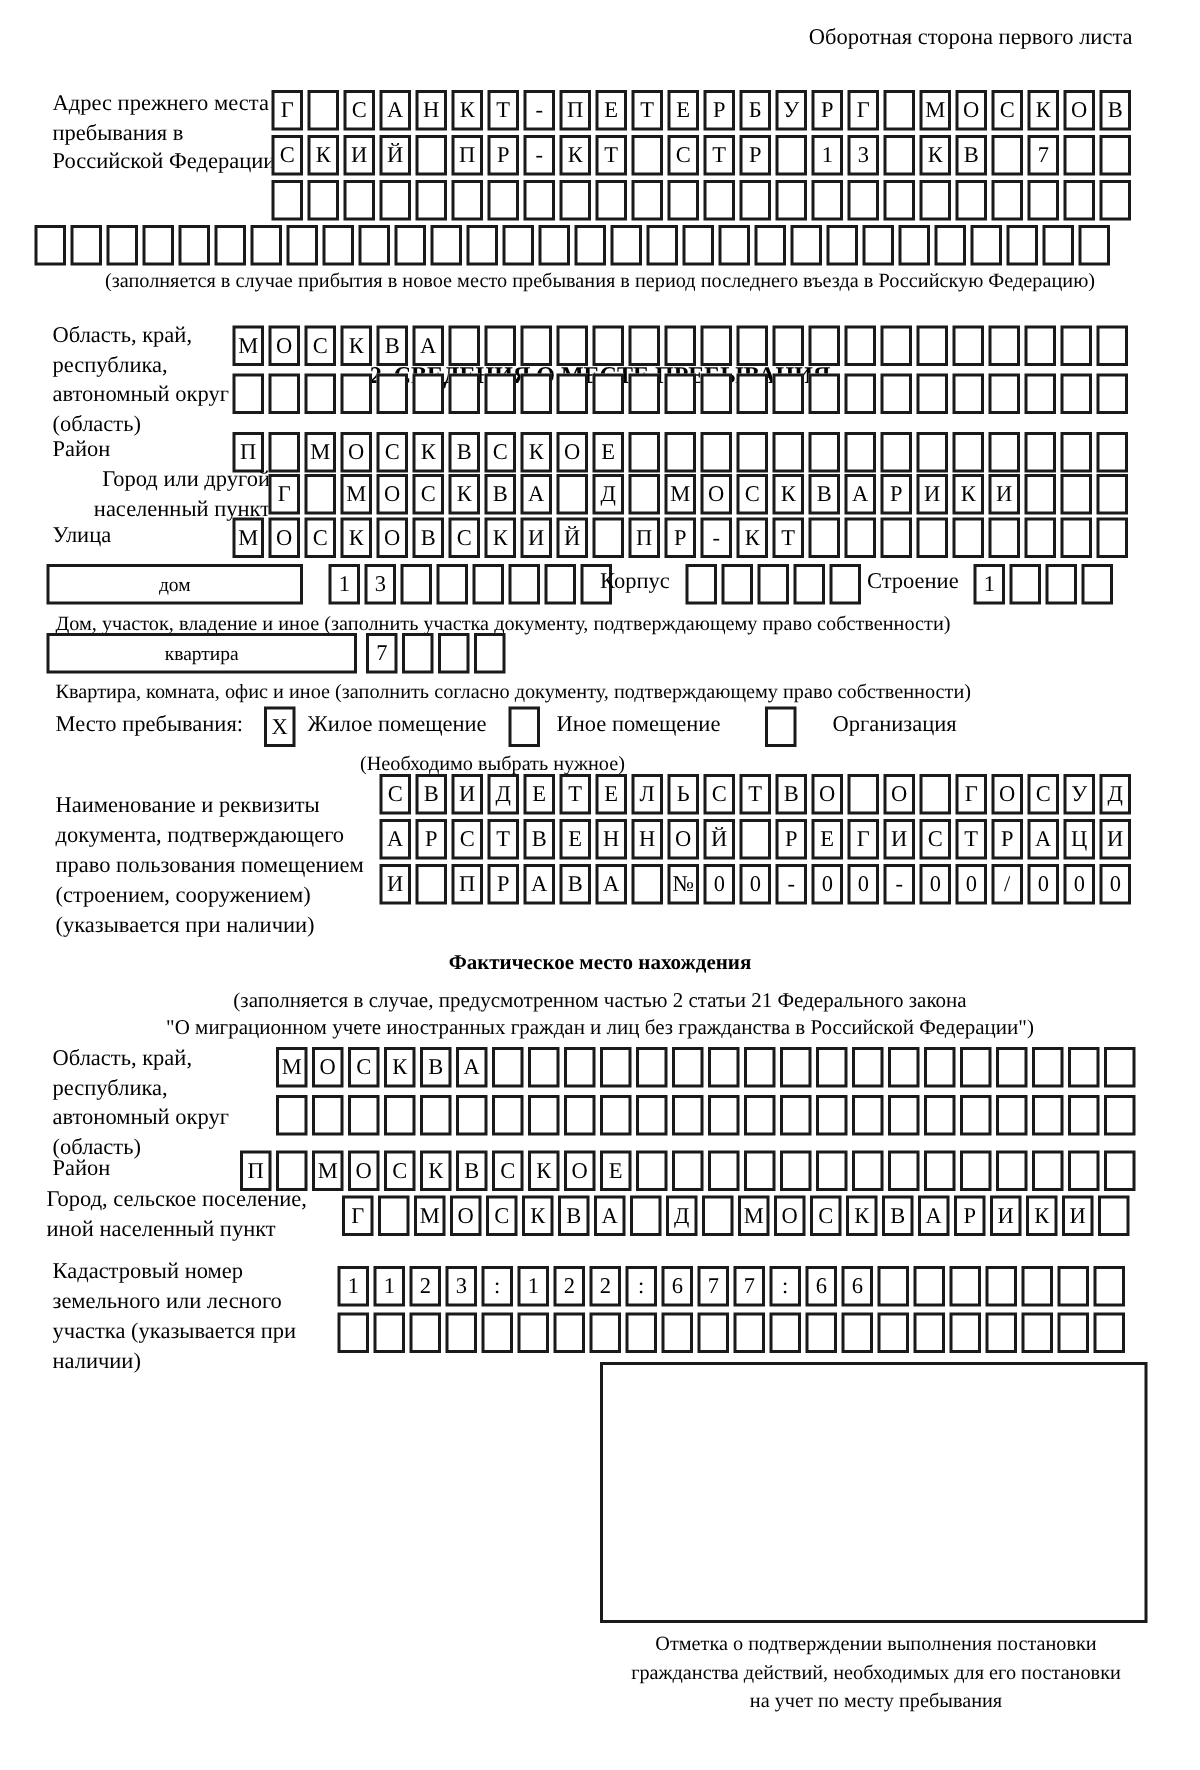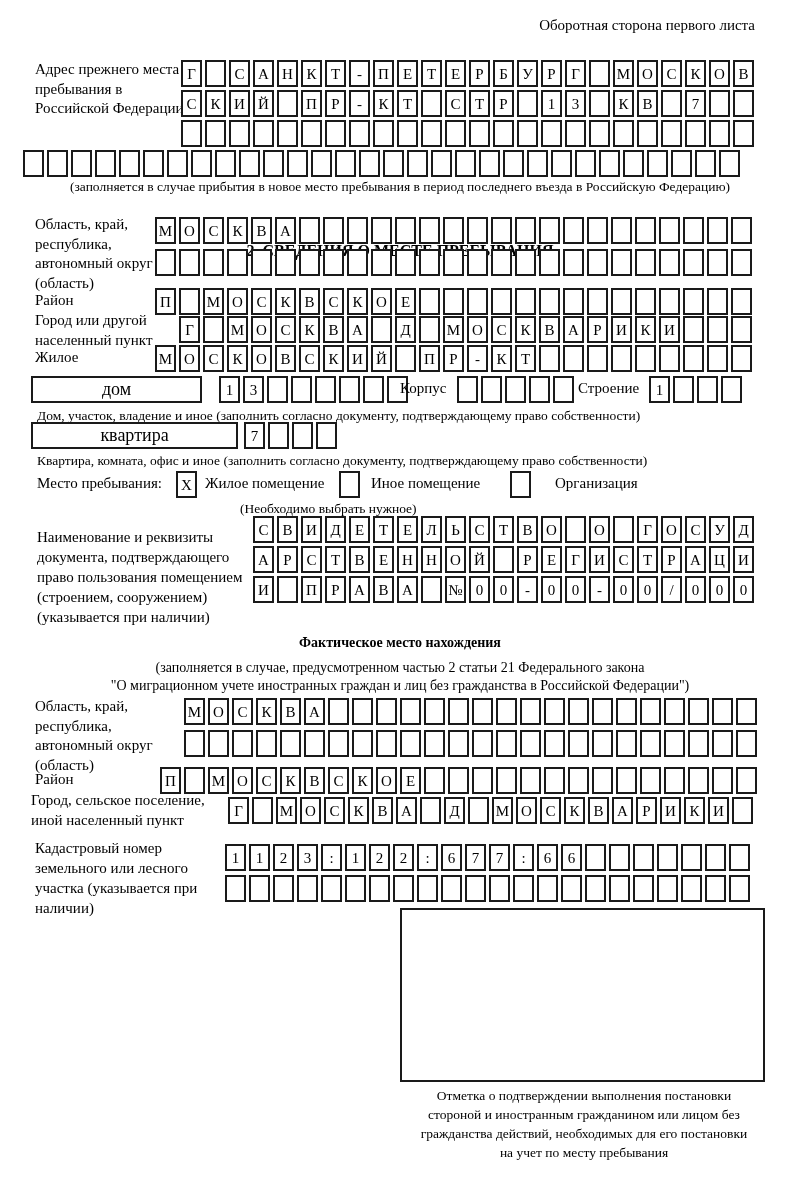--- a/index.html
+++ b/index.html
@@ -14,21 +14,21 @@
   .center { left:0; width:800px; text-align:center; }
   .title { position:absolute; font-weight:bold; font-size:16px; }
   .cells { position:absolute; white-space:nowrap; }
   .cell {
     display:inline-block; width:17px; height:23px; border:2px solid #1a1a1a;
     margin-right:3px; text-align:center; font-size:15px; line-height:24px;
     vertical-align:top; background:#fff;
   }
   .widebox {
     position:absolute; height:23px; border:2px solid #1a1a1a; background:#fff;
-    display:flex; align-items:center; justify-content:center; font-size:18px;
+    display:flex; align-items:center; justify-content:center; font-size:13px;
   }
   .stampbox { position:absolute; border:2px solid #1a1a1a; background:#fff; }
   .caption { position:absolute; font-size:13.5px; line-height:19px; text-align:center; }
 </style>
 </head>
 <body>
 
 <div class="form">
 
   <div class="lbl" style="top:16px; right:45px; font-size:15px;">Оборотная сторона первого листа</div>
@@ -42,33 +42,33 @@
 
   <div class="title center" style="top:206px;margin-top:36px;">2. СВЕДЕНИЯ О МЕСТЕ ПРЕБЫВАНИЯ</div>
 
   <div class="lbl" style="left:35px; top:215px; width:130px;">Область, край, республика, автономный округ (область)</div>
   <div class="cells" style="left:155px; top:217px;"><span class="cell">М</span><span class="cell">О</span><span class="cell">С</span><span class="cell">К</span><span class="cell">В</span><span class="cell">А</span><span class="cell"></span><span class="cell"></span><span class="cell"></span><span class="cell"></span><span class="cell"></span><span class="cell"></span><span class="cell"></span><span class="cell"></span><span class="cell"></span><span class="cell"></span><span class="cell"></span><span class="cell"></span><span class="cell"></span><span class="cell"></span><span class="cell"></span><span class="cell"></span><span class="cell"></span><span class="cell"></span><span class="cell"></span></div>
   <div class="cells" style="left:155px; top:249px;"><span class="cell"></span><span class="cell"></span><span class="cell"></span><span class="cell"></span><span class="cell"></span><span class="cell"></span><span class="cell"></span><span class="cell"></span><span class="cell"></span><span class="cell"></span><span class="cell"></span><span class="cell"></span><span class="cell"></span><span class="cell"></span><span class="cell"></span><span class="cell"></span><span class="cell"></span><span class="cell"></span><span class="cell"></span><span class="cell"></span><span class="cell"></span><span class="cell"></span><span class="cell"></span><span class="cell"></span><span class="cell"></span></div>
 
   <div class="lbl" style="left:35px; top:291px;">Район</div>
   <div class="cells" style="left:155px; top:288px;"><span class="cell">П</span><span class="cell"></span><span class="cell">М</span><span class="cell">О</span><span class="cell">С</span><span class="cell">К</span><span class="cell">В</span><span class="cell">С</span><span class="cell">К</span><span class="cell">О</span><span class="cell">Е</span><span class="cell"></span><span class="cell"></span><span class="cell"></span><span class="cell"></span><span class="cell"></span><span class="cell"></span><span class="cell"></span><span class="cell"></span><span class="cell"></span><span class="cell"></span><span class="cell"></span><span class="cell"></span><span class="cell"></span><span class="cell"></span></div>
 
-  <div class="lbl" style="left:35px; top:311px; width:145px;">Город или другой населенный пункт</div>
+  <div class="lbl" style="left:35px; top:311px; width:145px;text-align:right;">Город или другой населенный пункт</div>
   <div class="cells" style="left:179px; top:316px;"><span class="cell">Г</span><span class="cell"></span><span class="cell">М</span><span class="cell">О</span><span class="cell">С</span><span class="cell">К</span><span class="cell">В</span><span class="cell">А</span><span class="cell"></span><span class="cell">Д</span><span class="cell"></span><span class="cell">М</span><span class="cell">О</span><span class="cell">С</span><span class="cell">К</span><span class="cell">В</span><span class="cell">А</span><span class="cell">Р</span><span class="cell">И</span><span class="cell">К</span><span class="cell">И</span><span class="cell"></span><span class="cell"></span><span class="cell"></span></div>
 
-  <div class="lbl" style="left:35px; top:348px;">Жилое</div>
+  <div class="lbl" style="left:35px; top:348px;">Улица</div>
   <div class="cells" style="left:155px; top:345px;"><span class="cell">М</span><span class="cell">О</span><span class="cell">С</span><span class="cell">К</span><span class="cell">О</span><span class="cell">В</span><span class="cell">С</span><span class="cell">К</span><span class="cell">И</span><span class="cell">Й</span><span class="cell"></span><span class="cell">П</span><span class="cell">Р</span><span class="cell">-</span><span class="cell">К</span><span class="cell">Т</span><span class="cell"></span><span class="cell"></span><span class="cell"></span><span class="cell"></span><span class="cell"></span><span class="cell"></span><span class="cell"></span><span class="cell"></span><span class="cell"></span></div>
 
   <div class="widebox" style="left:31px; top:376px; width:167px;">дом</div>
   <div class="cells" style="left:207px; top:376px;padding-left:12px;"><span class="cell">1</span><span class="cell">3</span><span class="cell"></span><span class="cell"></span><span class="cell"></span><span class="cell"></span><span class="cell"></span><span class="cell"></span></div>
   <div class="lbl" style="left:400px; top:379px;">Корпус</div>
   <div class="cells" style="left:457px; top:376px;"><span class="cell"></span><span class="cell"></span><span class="cell"></span><span class="cell"></span><span class="cell"></span></div>
   <div class="lbl" style="left:578px; top:379px;">Строение</div>
   <div class="cells" style="left:649px; top:376px;"><span class="cell">1</span><span class="cell"></span><span class="cell"></span><span class="cell"></span></div>
-  <div class="note" style="left:37px; top:407px;">Дом, участок, владение и иное (заполнить согласно документу, подтверждающему право собственности)</div>
+  <div class="note" style="left:37px; top:407px;">Дом, участок, владение и иное (заполнить участка документу, подтверждающему право собственности)</div>
 
   <div class="widebox" style="left:31px; top:422px; width:203px;">квартира</div>
   <div class="cells" style="left:244px; top:422px;"><span class="cell">7</span><span class="cell"></span><span class="cell"></span><span class="cell"></span></div>
   <div class="note" style="left:37px; top:452px;">Квартира, комната, офис и иное (заполнить согласно документу, подтверждающему право собственности)</div>
 
   <div class="lbl" style="left:37px; top:474px;text-align:right;">Место пребывания:</div>
   <span class="cell abs" style="left:176px; top:471px;">X</span>
   <div class="lbl" style="left:205px; top:474px;">Жилое помещение</div>
   <span class="cell abs" style="left:339px; top:471px;"></span>
   <div class="lbl" style="left:371px; top:474px;">Иное помещение</div>
@@ -95,18 +95,17 @@
   <div class="lbl" style="left:31px; top:791px; width:195px;">Город, сельское поселение, иной населенный пункт</div>
   <div class="cells" style="left:228px; top:797px;"><span class="cell">Г</span><span class="cell"></span><span class="cell">М</span><span class="cell">О</span><span class="cell">С</span><span class="cell">К</span><span class="cell">В</span><span class="cell">А</span><span class="cell"></span><span class="cell">Д</span><span class="cell"></span><span class="cell">М</span><span class="cell">О</span><span class="cell">С</span><span class="cell">К</span><span class="cell">В</span><span class="cell">А</span><span class="cell">Р</span><span class="cell">И</span><span class="cell">К</span><span class="cell">И</span><span class="cell"></span></div>
 
   <div class="lbl" style="left:35px; top:838px; width:190px; line-height:20px;">Кадастровый номер земельного или лесного участка (указывается при наличии)</div>
   <div class="cells" style="left:225px; top:844px;"><span class="cell">1</span><span class="cell">1</span><span class="cell">2</span><span class="cell">3</span><span class="cell">:</span><span class="cell">1</span><span class="cell">2</span><span class="cell">2</span><span class="cell">:</span><span class="cell">6</span><span class="cell">7</span><span class="cell">7</span><span class="cell">:</span><span class="cell">6</span><span class="cell">6</span><span class="cell"></span><span class="cell"></span><span class="cell"></span><span class="cell"></span><span class="cell"></span><span class="cell"></span><span class="cell"></span></div>
   <div class="cells" style="left:225px; top:875px;"><span class="cell"></span><span class="cell"></span><span class="cell"></span><span class="cell"></span><span class="cell"></span><span class="cell"></span><span class="cell"></span><span class="cell"></span><span class="cell"></span><span class="cell"></span><span class="cell"></span><span class="cell"></span><span class="cell"></span><span class="cell"></span><span class="cell"></span><span class="cell"></span><span class="cell"></span><span class="cell"></span><span class="cell"></span><span class="cell"></span><span class="cell"></span><span class="cell"></span></div>
 
   <div class="stampbox" style="left:400px; top:908px; width:361px; height:170px;"></div>
   <div class="caption" style="left:398px; top:1086px; width:372px;">
     <div>Отметка о подтверждении выполнения постановки</div>
-    <div>стороной и иностранным гражданином или лицом без</div>
     <div>гражданства действий, необходимых для его постановки</div>
     <div>на учет по месту пребывания</div>
   </div>
 
 </div>
 
 </body></html>

